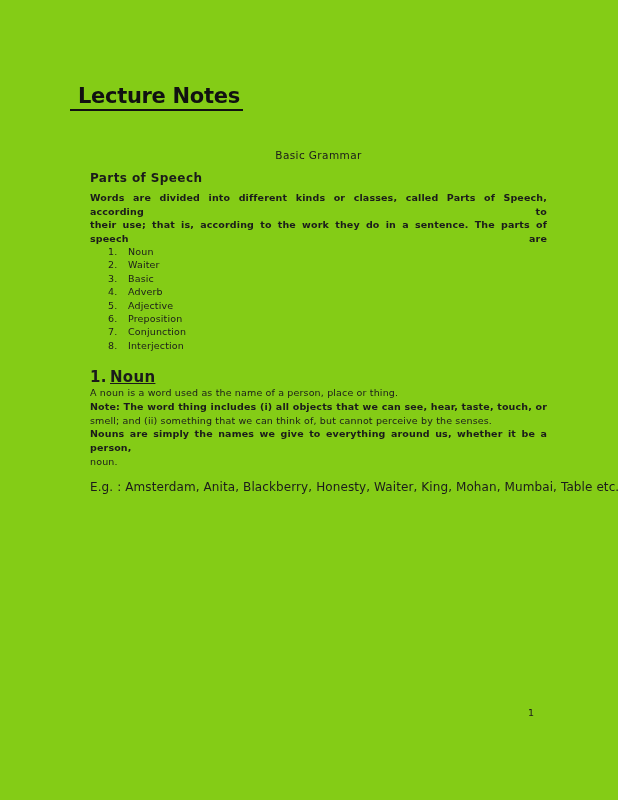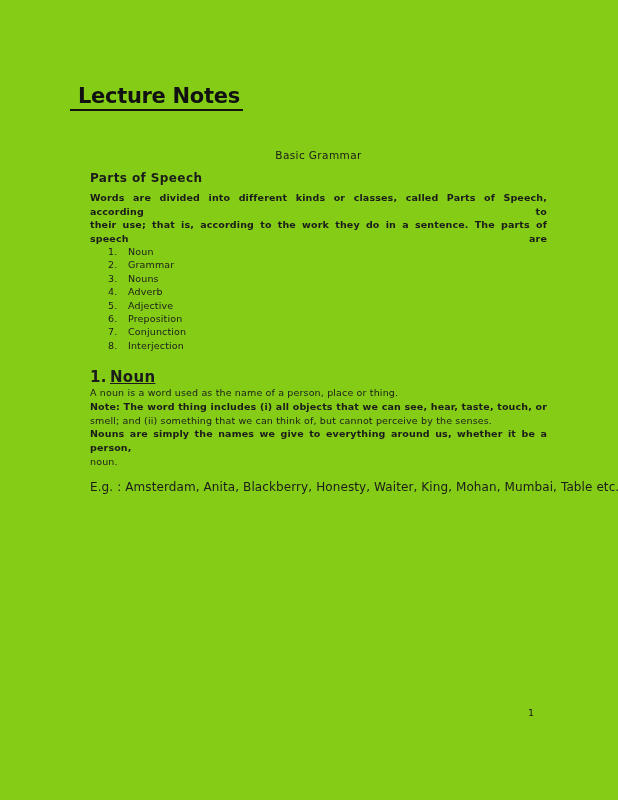--- a/index.html
+++ b/index.html
@@ -122,25 +122,25 @@
     <div class="line jl">their use; that is, according to the work they do in a sentence. The parts of speech are</div>
   </div>
 
   <div class="parts-list">
     <div class="list-row">
       <span class="list-num">1.</span>
       <span class="list-label">Noun</span>
     </div>
     <div class="list-row">
       <span class="list-num">2.</span>
-      <span class="list-label">Grammar</span>
+      <span class="list-label">Waiter</span>
     </div>
     <div class="list-row">
       <span class="list-num">3.</span>
-      <span class="list-label">Nouns</span>
+      <span class="list-label">Basic</span>
     </div>
     <div class="list-row">
       <span class="list-num">4.</span>
       <span class="list-label">Adverb</span>
     </div>
     <div class="list-row">
       <span class="list-num">5.</span>
       <span class="list-label">Adjective</span>
     </div>
     <div class="list-row">

